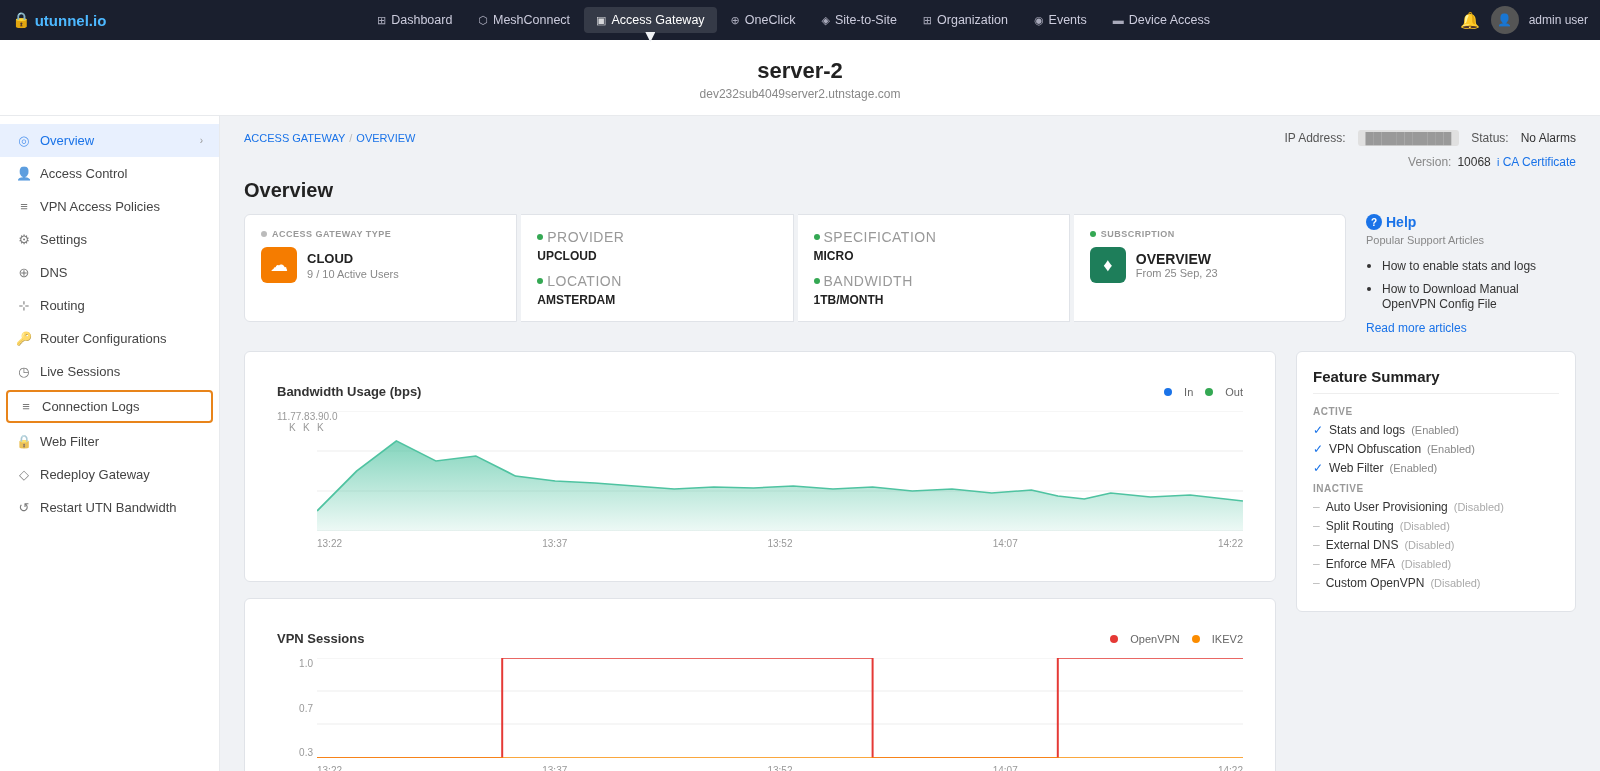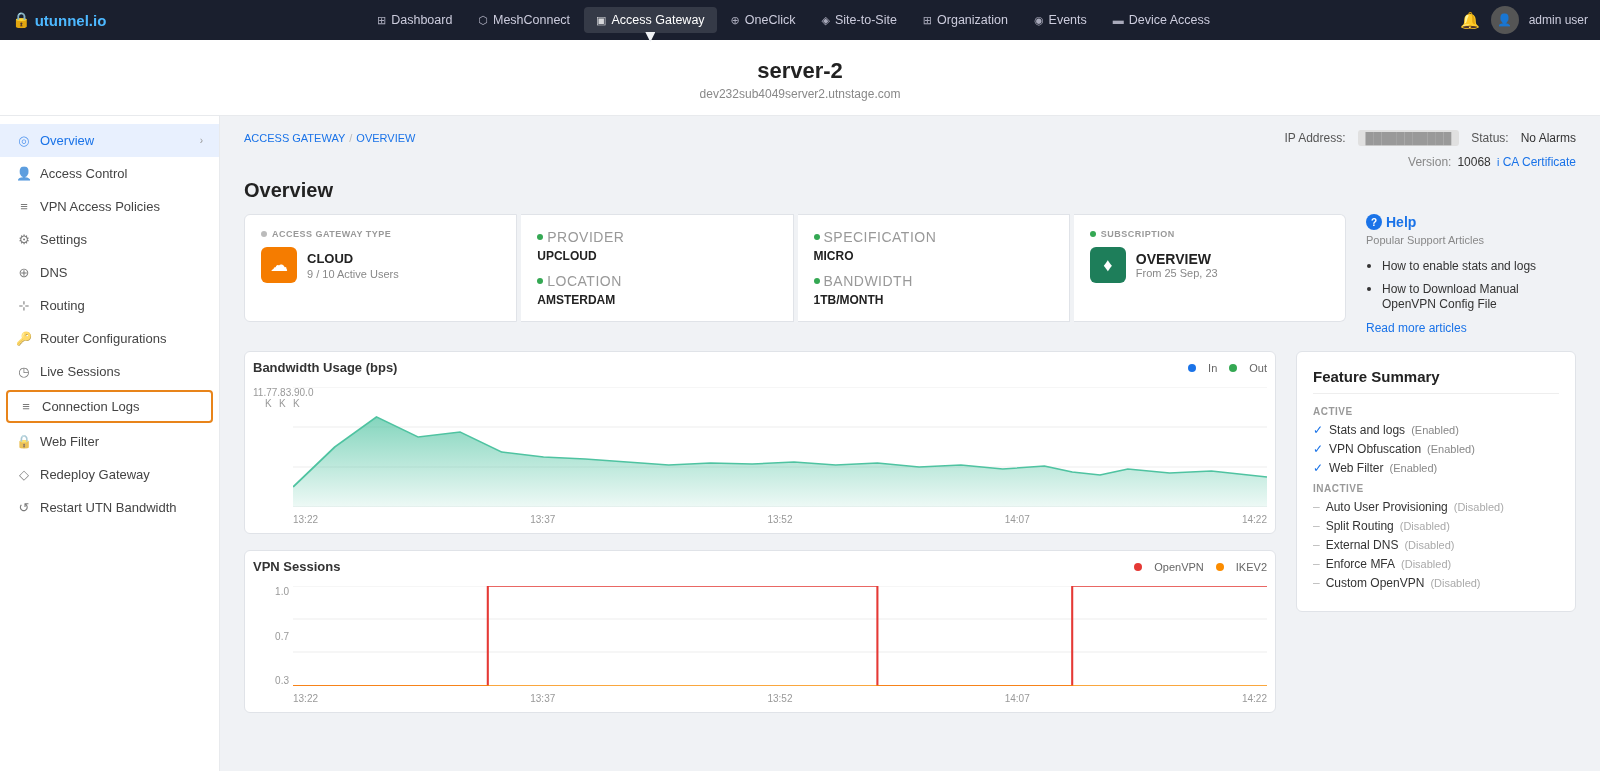--- a/index.html
+++ b/index.html
@@ -169,21 +169,21 @@
     .help-articles li a { color: #333; font-size: 12px; text-decoration: none; cursor: pointer; }
     .help-read-more { color: #1a73e8; font-size: 12px; cursor: pointer; margin-top: 10px; display: block; }
 
     
     .charts-section {
       padding: 0 24px 16px;
       display: flex; gap: 20px;
     }
     .charts-left { flex: 1; display: flex; flex-direction: column; gap: 16px; }
     .chart-card {
-      background: #fff; border: 1px solid #e0e3e8; border-radius: 6px; padding: 8px;
+      background: #fff; border: 1px solid #e0e3e8; border-radius: 6px; padding: 32px;
     }
     .chart-header {
       display: flex; align-items: center; justify-content: space-between; margin-bottom: 12px;
     }
     .chart-title { font-size: 13px; font-weight: 600; color: #333; }
     .chart-legend { display: flex; align-items: center; gap: 12px; font-size: 11px; color: #666; }
     .legend-dot { width: 8px; height: 8px; border-radius: 50%; }
     .legend-dot.in { background: #1a73e8; }
     .legend-dot.out { background: #34a853; }
     .legend-dot.openvpn { background: #e53935; }

